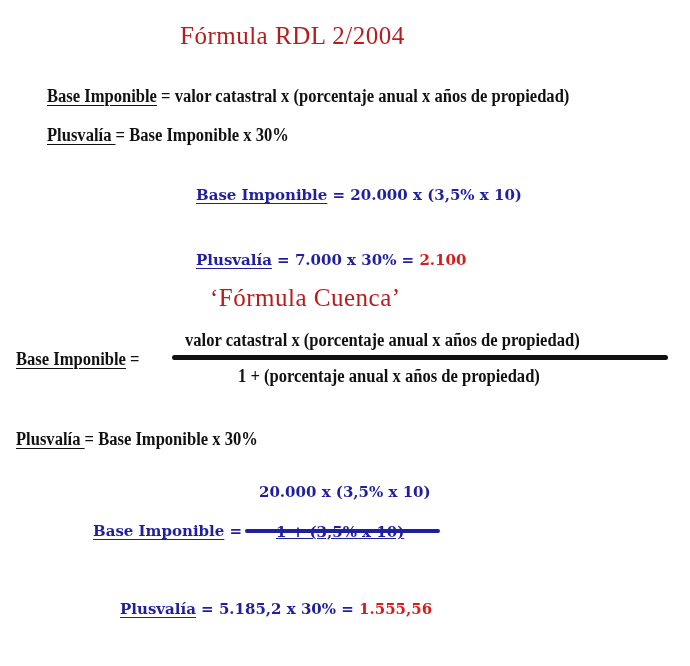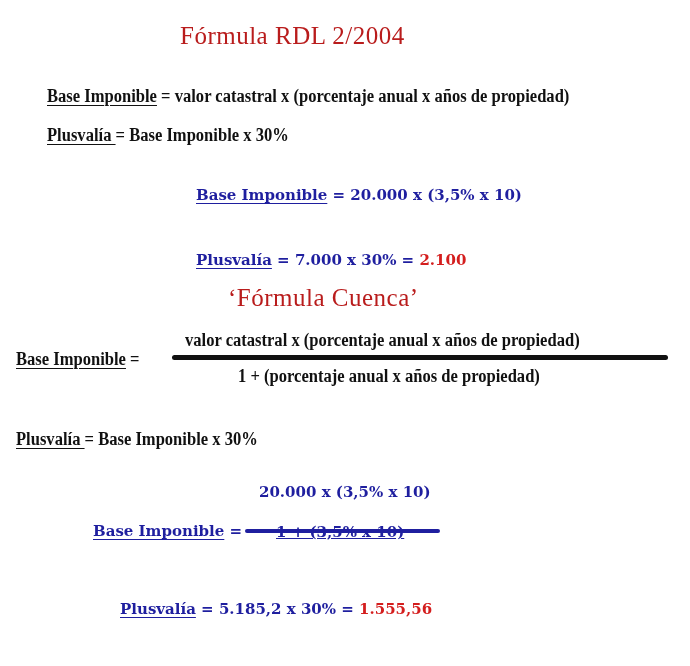--- a/index.html
+++ b/index.html
@@ -26,21 +26,21 @@
 </div>
 
 <div class="abs blue" style="left:196px; top:186px;">
   <span class="ul">Base Imponible</span><span> = 20.000 x (3,5% x 10)</span>
 </div>
 
 <div class="abs blue" style="left:196px; top:227px;margin-top:24px;">
   <span class="ul">Plusvalía</span><span> = 7.000 x 30% = </span><span class="red">2.100</span>
 </div>
 
-<div class="abs title" style="left:228px; top:284px;">‘Fórmula Cuenca’</div>
+<div class="abs title" style="left:210px; top:284px;">‘Fórmula Cuenca’</div>
 
 <div class="abs blk" style="left:16px; top:349px;">
   <span class="ul">Base Imponible</span><span> =</span>
 </div>
 <div class="abs blk" style="left:185px; top:330px;">valor catastral x (porcentaje anual x años de propiedad)</div>
 <div class="bar" style="left:172px; top:355px; width:496px; height:5px; background:#111;"></div>
 <div class="abs blk" style="left:238px; top:366px;">1 + (porcentaje anual x años de propiedad)</div>
 
 <div class="abs blk" style="left:16px; top:429px;">
   <span class="ul">Plusvalía </span><span> = Base Imponible x 30%</span>

